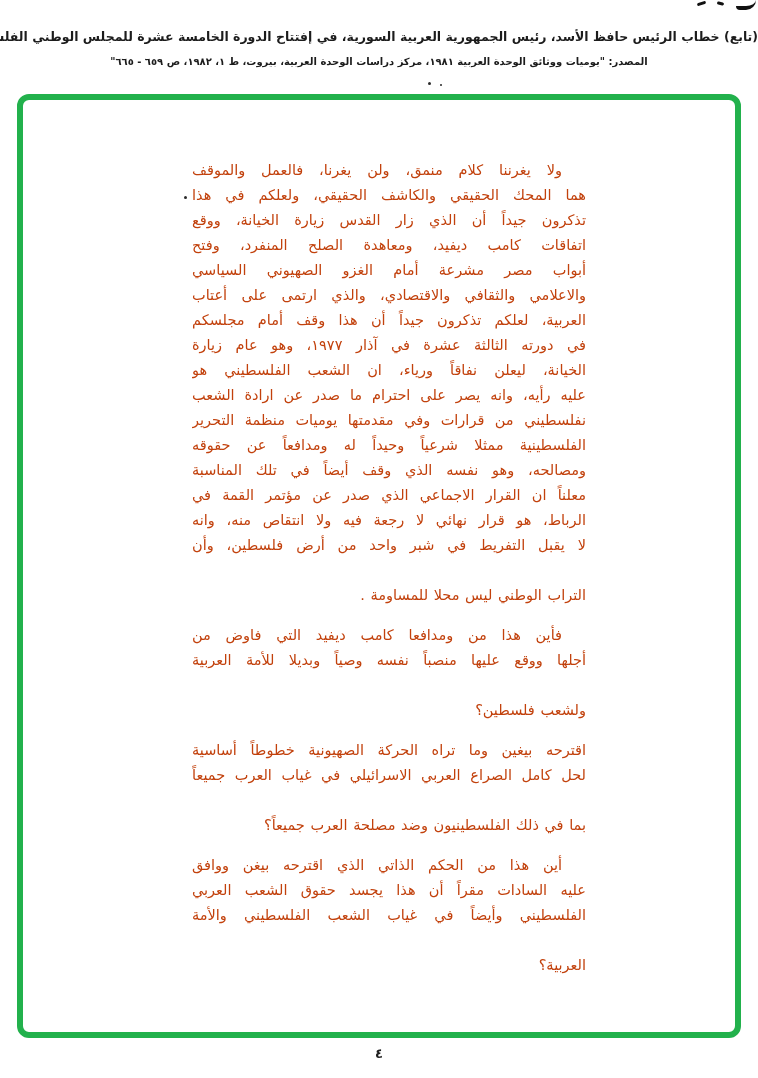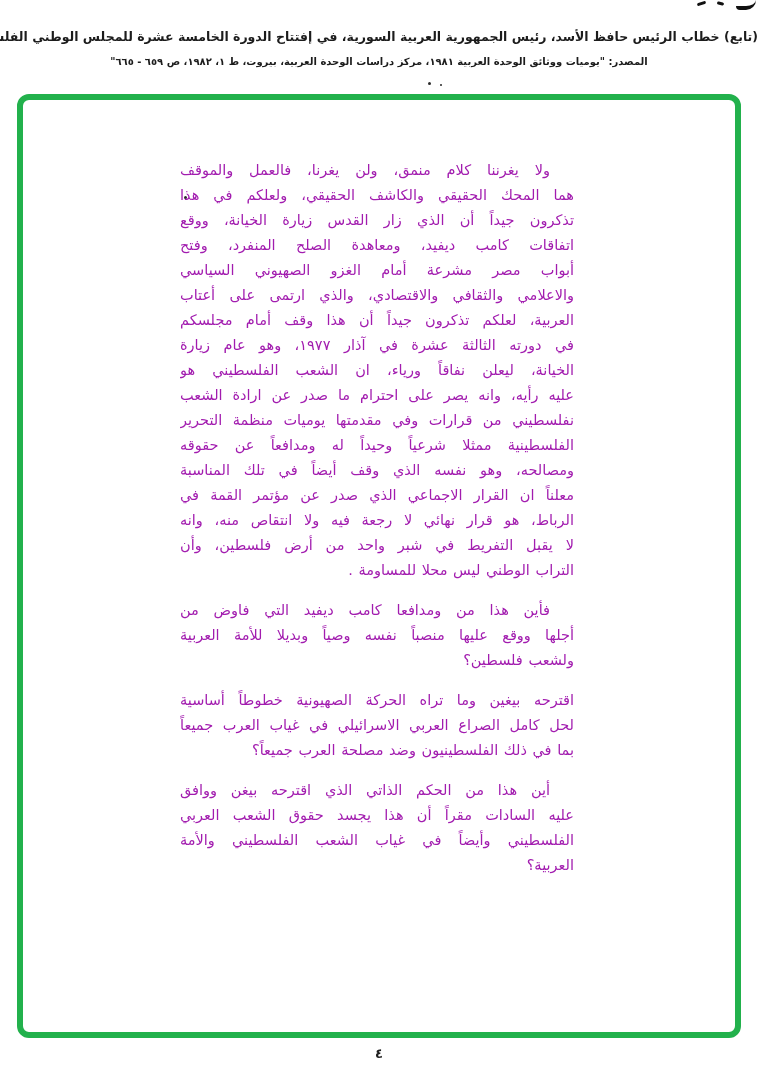--- a/index.html
+++ b/index.html
@@ -67,37 +67,37 @@
     width: 712px;
     height: 932px;
     border: 6px solid var(--frame-green, #22b14c);
     border-radius: 12px;
     background: transparent;
   }
 
   .body-text {
     position: absolute;
     top: 158px;
-    right: 184px;
+    right: 172px;
     width: 394px;
     direction: rtl;
     font-size: 14.5px;
-    color: #a21caf;
+    color: #c2410c;
   }
   .paragraph { margin: 0 0 15px 0; }
   .text-line {
     height: 25px;
     line-height: 25px;
     overflow: hidden;
     text-align: justify;
     text-align-last: justify;
     word-spacing: 1px;
   }
   .text-line.first { padding-right: 24px; }
-  .text-line.last { text-align-last: right; }
+  .text-line.last { text-align-last: right; margin-top: 25px; }
 
   .page-number {
     position: absolute;
     top: 1046px;
     left: 0;
     width: 758px;
     text-align: center;
     font-size: 13px;
     font-weight: 700;
     direction: rtl;

